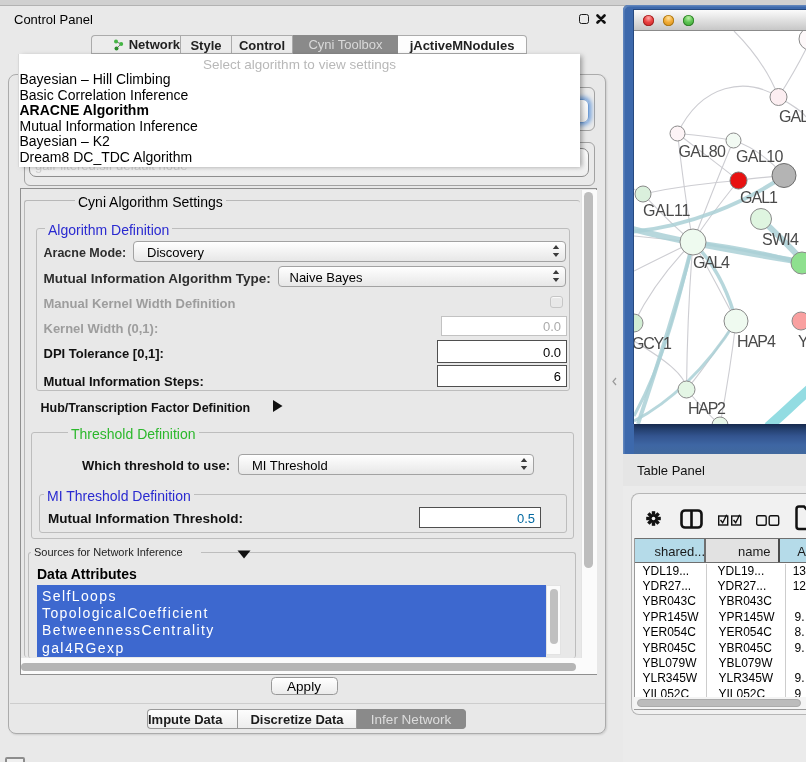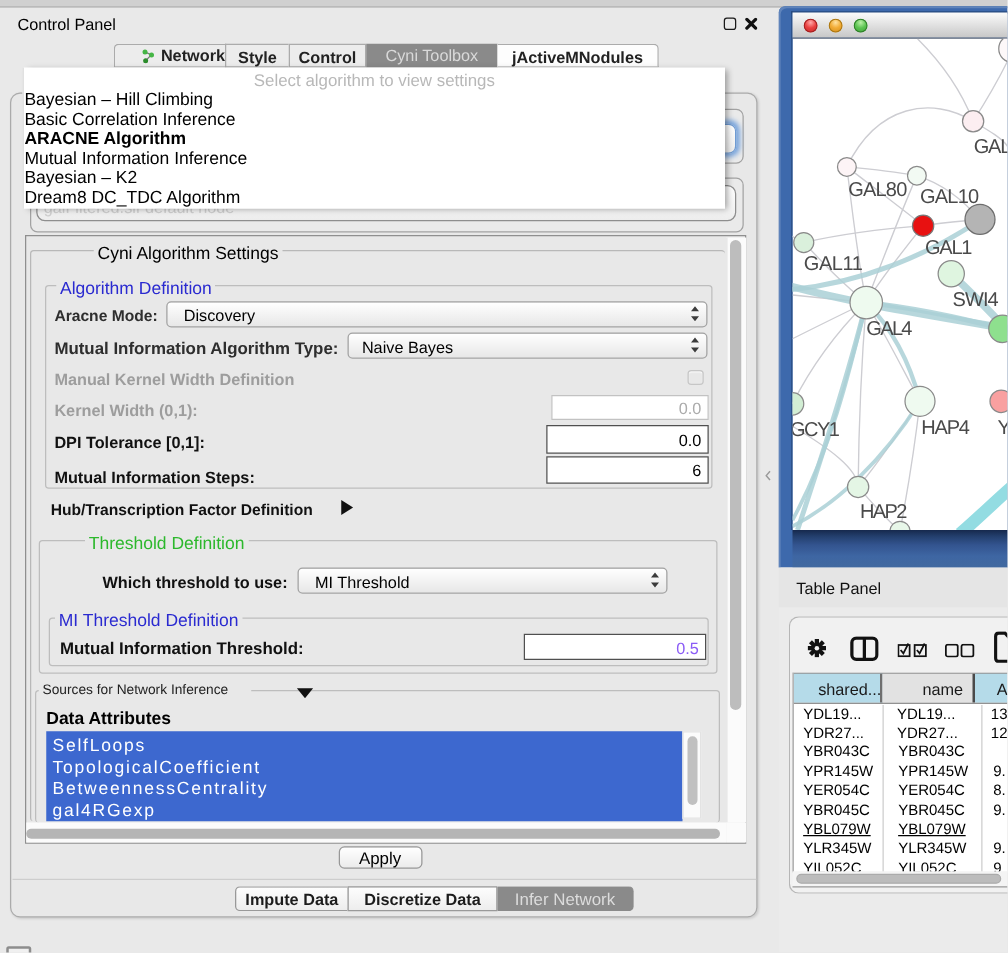--- a/index.html
+++ b/index.html
@@ -102,38 +102,38 @@
 <div class="combo" style="left:238px;top:453.5px;width:296px;height:21.5px;">
   <div class="abs" style="left:13px;top:3.5px;">MI Threshold</div>
   <svg class="arr" width="8" height="14" viewBox="0 0 8 14">
       <path d="M4 1 L7.2 5 L0.8 5 Z M4 13 L0.8 9 L7.2 9 Z" fill="#3c3c3c"></path>
     </svg>
 </div>
 <div class="grp" style="left:39px;top:494px;width:528px;height:39px;">
   <div class="grplbl" style="left:4px;color:#2a2ad0;">MI Threshold Definition</div>
 </div>
 <div class="lbl" style="left:48px;top:511px;color:#111;font-size:13.5px;">Mutual Information Threshold:</div>
-<div class="tfield" style="left:419px;top:506.5px;width:146px;height:21.5px;border:1px solid #4f4f4f;color:#8b5cf6;padding:3px 5px 0 0;">0.5</div>
+<div class="tfield" style="left:419px;top:506.5px;width:122px;height:21.5px;border:1px solid #4f4f4f;color:#0369a1;padding:3px 5px 0 0;">0.5</div>
 
 <div class="grp" style="left:28px;top:551.5px;width:548px;height:106px;border-bottom:none;">
   <div class="grplbl" style="left:2px;color:#222;font-size:11px;">Sources for Network Inference &nbsp;&nbsp;&nbsp;&nbsp;</div>
 </div>
 <svg class="abs" style="left:237px;top:549.5px;" width="14" height="9" viewBox="0 0 14 9">
     <path d="M0.5 0.5 L13.5 0.5 L7 8.5 Z" fill="#111"></path>
   </svg>
 <div class="lbl" style="left:37px;top:565.5px;color:#000;font-size:14px;">Data Attributes</div>
 <div class="abs" style="left:37px;top:585px;width:509px;height:72px;background:#3d68cf;color:#fff;font-size:14px;letter-spacing:1.4px;padding:2.5px 0 0 5px;line-height:17.4px;">SelfLoops<br>TopologicalCoefficient<br>BetweennessCentrality<br>gal4RGexp</div>
 <div class="abs" style="left:546px;top:585px;width:15px;height:70px;background:#fbfbfb;border:1px solid #e3e3e3;"></div>
 <div class="abs" style="left:550px;top:589px;width:8px;height:54.5px;background:#c0c0c0;border-radius:4px;"></div>
 
 <div class="abs" style="left:270.5px;top:676.5px;width:67px;height:18px;border:1px solid #989898;border-radius:4.5px;background:linear-gradient(#ffffff,#ebebeb);text-align:center;font-size:13.5px;color:#000;line-height:17px;">Apply</div>
 
 <div class="abs" style="left:9.5px;top:703px;width:595px;height:1px;background:#cdcdcd;"></div>
 <div class="abs" style="left:147px;top:708.5px;height:20px;display:flex;font-size:13px;font-weight:bold;color:#1c1c1c;">
-  <div style="width:90px;border:1px solid #999;border-right:none;border-radius:4px 0 0 4px;text-align:center;padding-top:2px;background:linear-gradient(#fdfdfd,#ededed);margin-left:41px;">Impute Data</div>
+  <div style="width:90px;border:1px solid #999;border-right:none;border-radius:4px 0 0 4px;text-align:left;padding-top:2px;background:linear-gradient(#fdfdfd,#ededed);">Impute Data</div>
   <div style="width:120px;border:1px solid #999;text-align:center;padding-top:2px;background:linear-gradient(#fdfdfd,#ededed);">Discretize Data</div>
   <div style="width:109px;border:1px solid #8a8a8a;border-left:none;border-radius:0 4px 4px 0;text-align:center;padding-top:2.5px;background:#8a8a8a;color:#dcdcdc;font-weight:normal;font-size:13.5px;">Infer Network</div>
 </div>
 
 <div class="abs" style="left:5px;top:756.5px;width:20px;height:12px;border:2px solid #8d8d8d;border-radius:2px;background:#f0f0f0;"></div>
 
 <div class="abs" style="left:612px;top:372px;width:5px;height:9px;"><svg width="5" height="9" viewBox="0 0 5 9">
       <path d="M4 1 L1 4.5 L4 8" fill="none" stroke="#9a9a9a" stroke-width="1.2"></path>
     </svg></div>
 
@@ -293,21 +293,21 @@
     <div style="display:flex;">
         <div style="width:71.5px;padding-left:7.5px;">YER054C</div>
         <div style="width:78px;padding-left:12px;">YER054C</div>
         <div style="padding-left:10px;">8.</div>
       </div>
     <div style="display:flex;">
         <div style="width:71.5px;padding-left:7.5px;">YBR045C</div>
         <div style="width:78px;padding-left:12px;">YBR045C</div>
         <div style="padding-left:10px;">9.</div>
       </div>
-    <div style="display:flex;text-decoration:underline;">
+    <div style="display:flex;">
         <div style="width:71.5px;padding-left:7.5px;">YBL079W</div>
         <div style="width:78px;padding-left:12px;">YBL079W</div>
         <div style="padding-left:10px;"></div>
       </div>
     <div style="display:flex;">
         <div style="width:71.5px;padding-left:7.5px;">YLR345W</div>
         <div style="width:78px;padding-left:12px;">YLR345W</div>
         <div style="padding-left:10px;">9.</div>
       </div>
     <div style="display:flex;">

